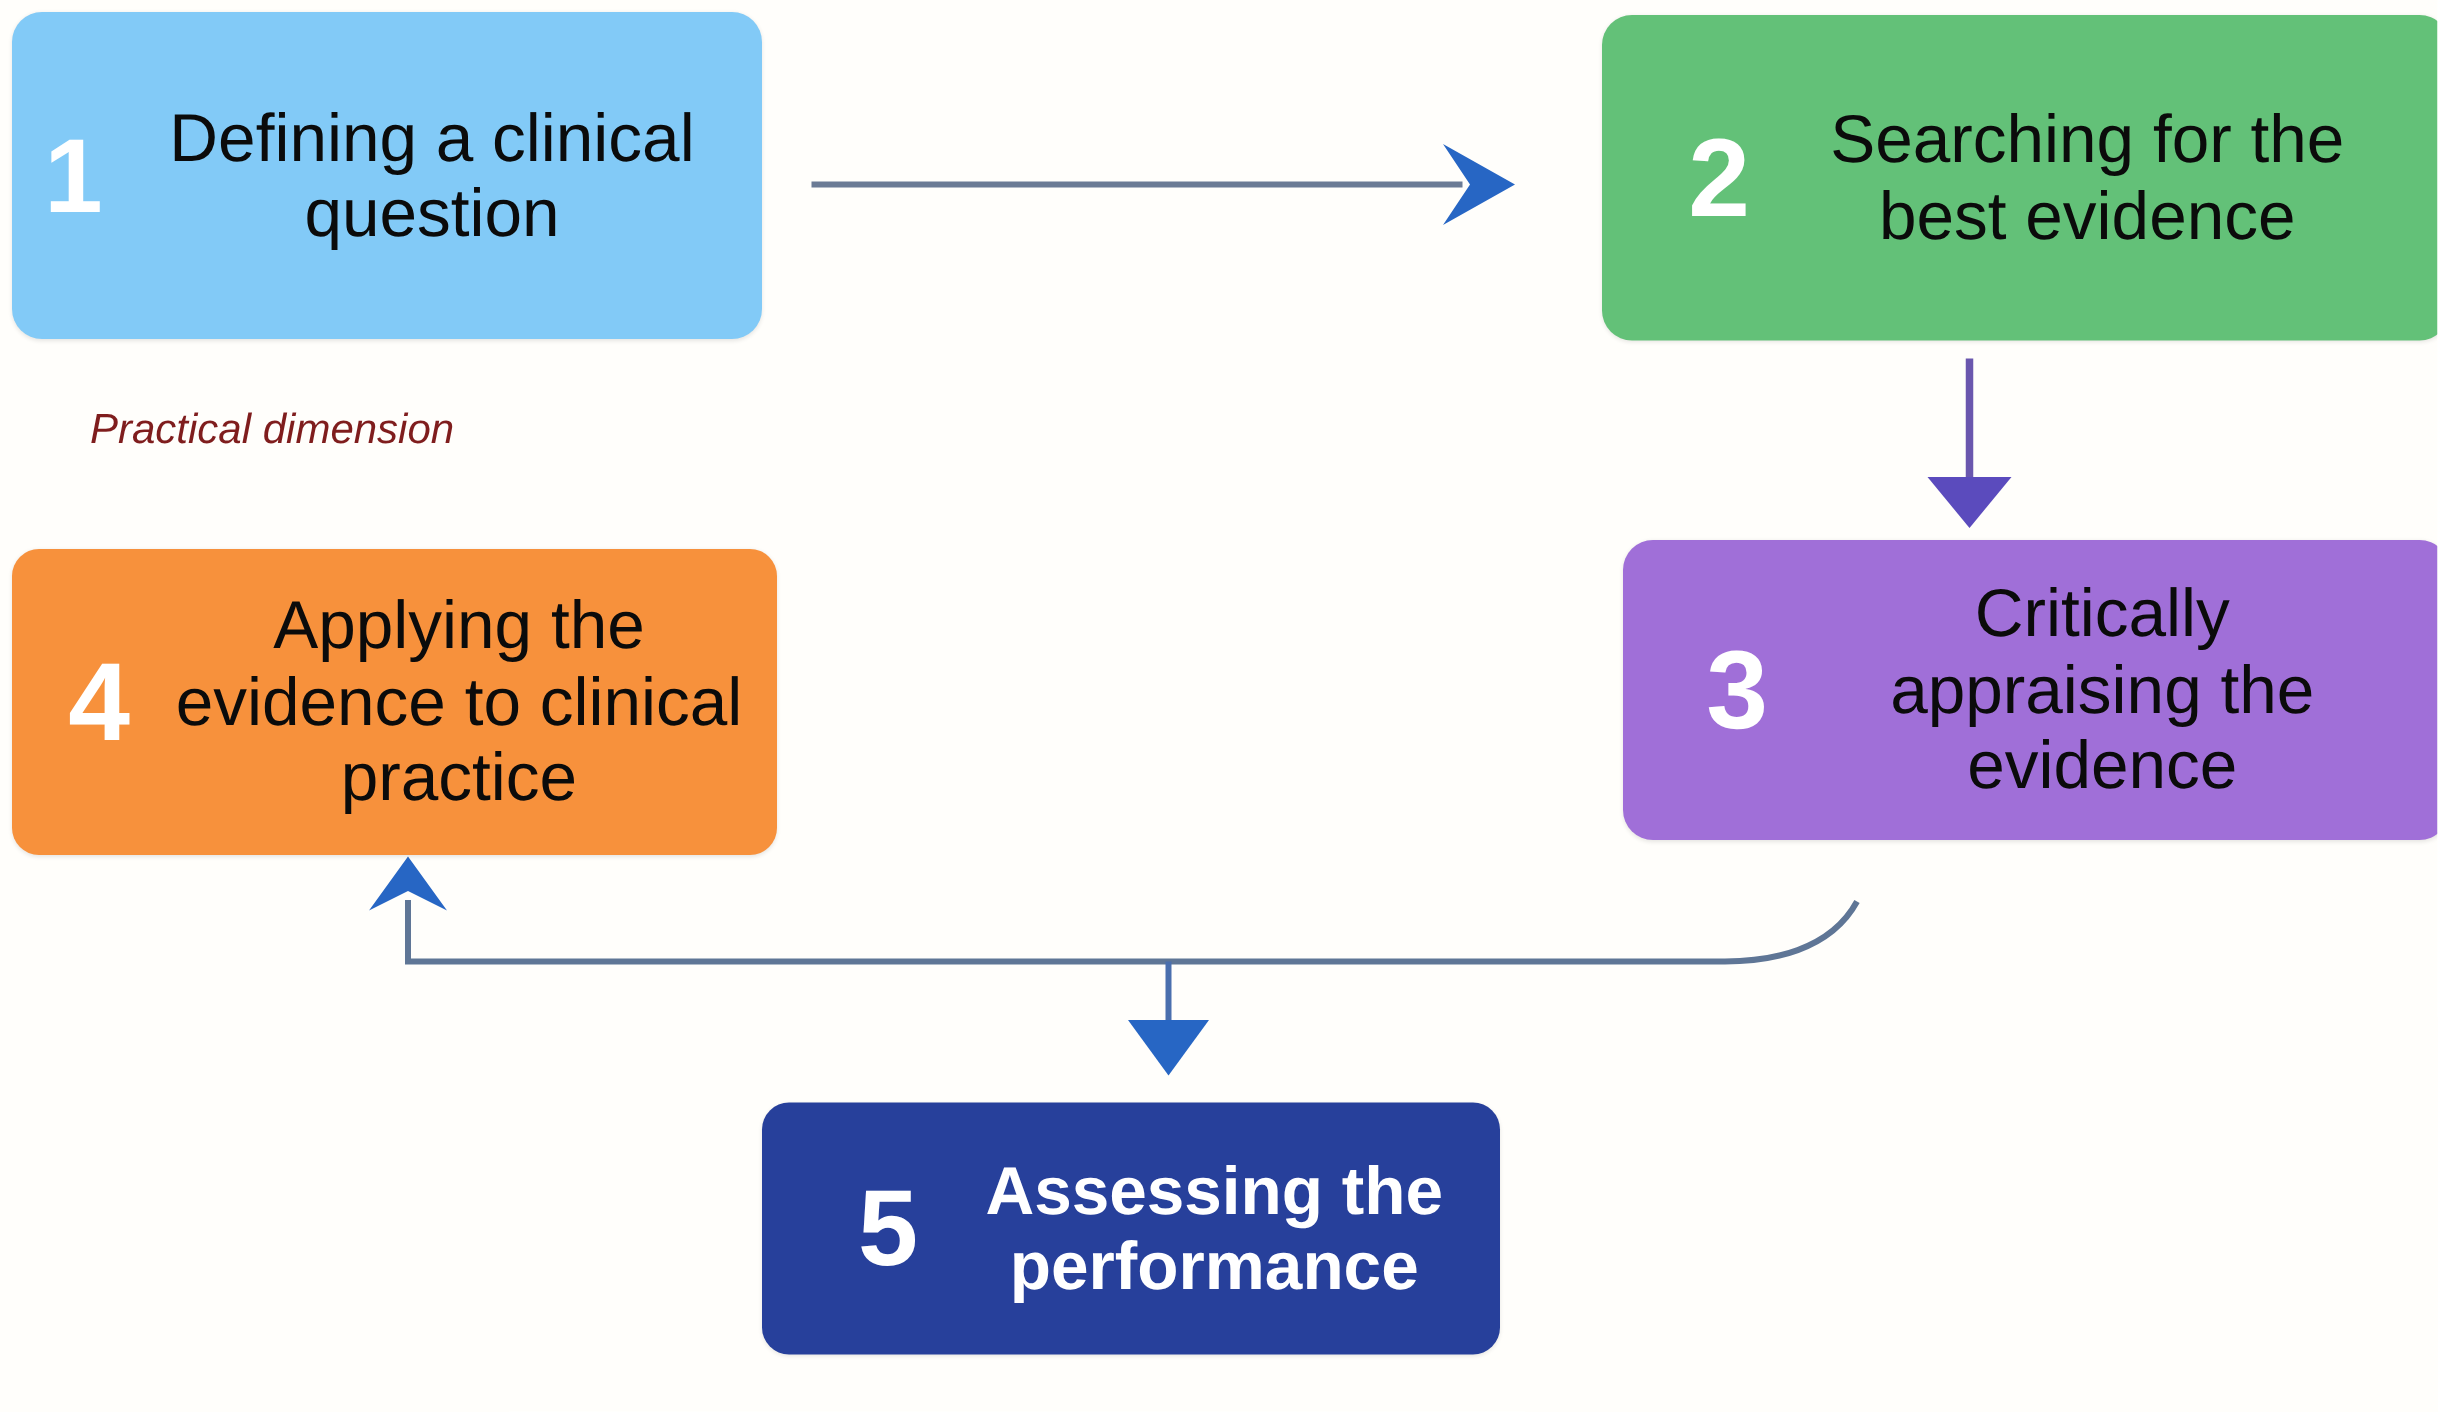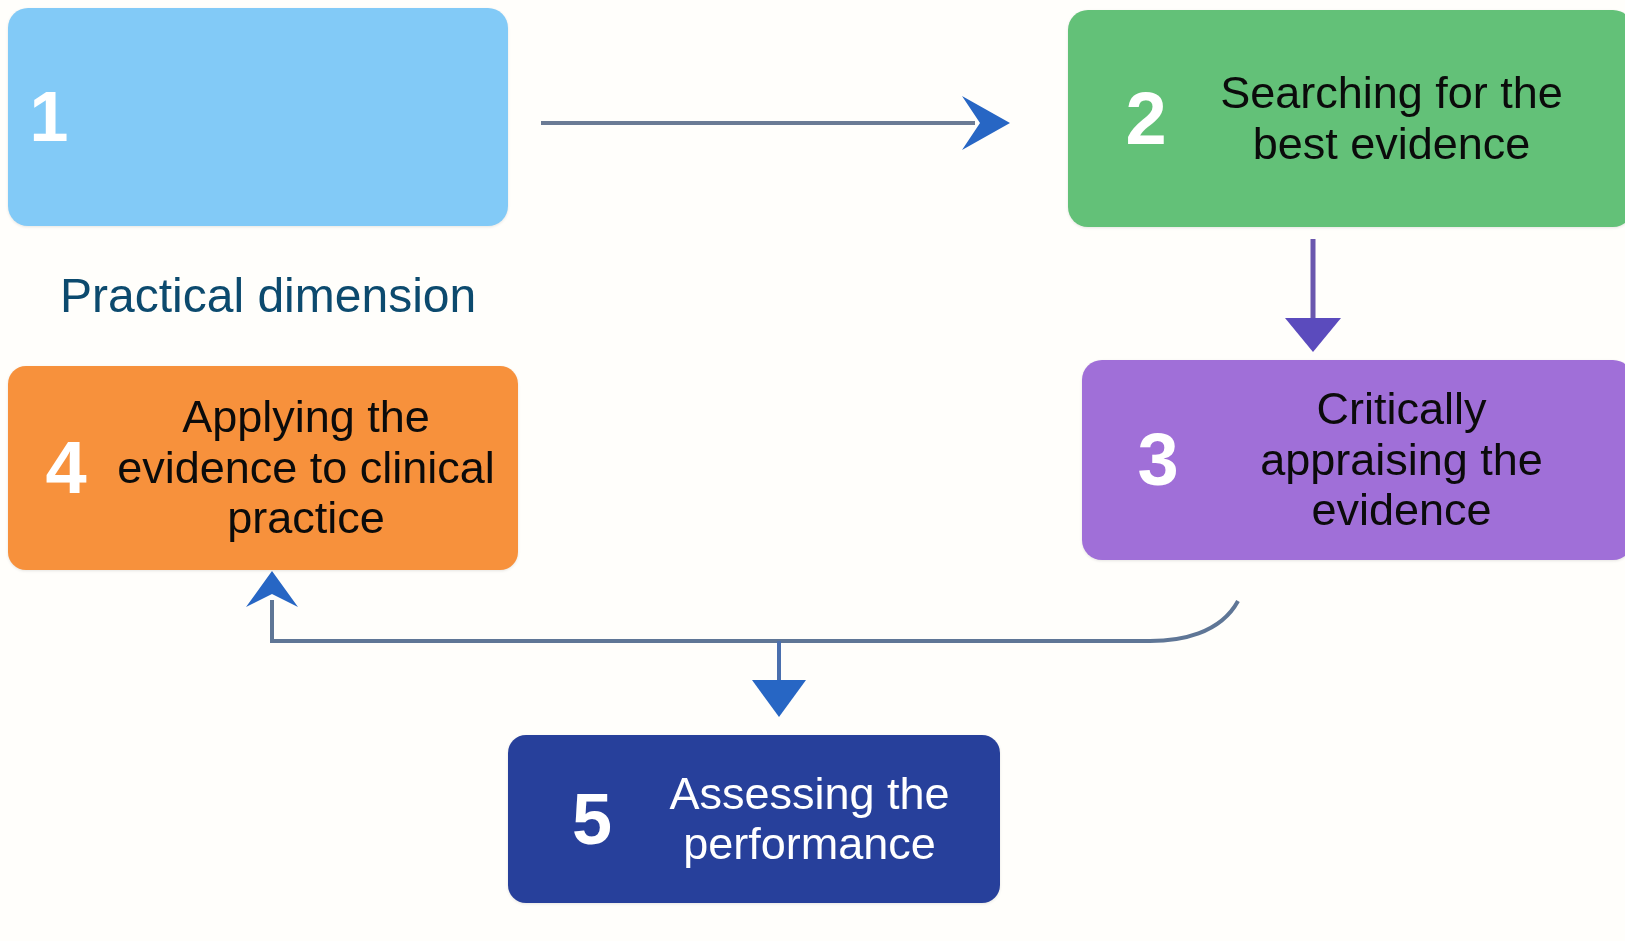--- a/index.html
+++ b/index.html
@@ -57,29 +57,30 @@
   #box-3 { background: #a06fd8; border-radius: 20px; }
   #box-3 .step-num   { width: 96px; font-size: 74px; padding-left: 28px; }
   #box-3 .step-label { font-size: 45px; color: #0b0b0b; padding-right: 42px; }
 
   #box-4 { left: 8px;    top: 366px; width: 510px; height: 204px; background: #f7913c; border-radius: 18px; }
   #box-4 .step-num   { width: 84px; font-size: 74px; padding-left: 16px; }
   #box-4 .step-label { font-size: 45px; color: #0b0b0b; padding-right: 20px; }
 
   #box-5 { left: 508px;  top: 735px; width: 492px; height: 168px; background: #27409b; border-radius: 18px; }
   #box-5 .step-num   { width: 92px; font-size: 72px; padding-left: 38px; }
-  #box-5 .step-label { font-size: 45px; color: #ffffff; padding-right: 25px; }
+  #box-5 .step-label { font-size: 45px; color: #ffffff; padding-right: 25px; font-weight: bold; }
 
   
   .dim-caption {
     position: absolute;
-    font-size: 48px;
-    color: #0c4a6e;
+    font-size: 28px;
+    color: #7f1d1d;
     white-space: nowrap;
     line-height: 1;
+    font-style: italic;
   }
   #caption-practical   { left: 60px;  top: 272px; }
   #caption-theoretical { left: 838px; top: 272px; }
 
   
   #connectors {
     position: absolute;
     left: 0;
     top: 0;
     width: 1625px;
@@ -110,20 +111,21 @@
     </g>
 
     <g>
       <line x1="779" y1="641" x2="779" y2="700" stroke="#4a6fae" stroke-width="4"></line>
       <path d="M 752 680 L 806 680 L 779 717 Z" fill="#2766c4"></path>
     </g>
   </svg>
 
   <div class="step-box" id="box-1" style="background: rgb(130, 202, 247);">
     <div class="step-num" style="color: rgb(255, 255, 255);">1</div>
+    <div class="step-label" style="color: rgb(11, 11, 11);">Defining a clinical question</div>
   </div>
 
   <div class="step-box" id="box-2" style="background: rgb(99, 193, 120);">
     <div class="step-num" style="color: rgb(255, 255, 255);">2</div>
     <div class="step-label" style="color: rgb(11, 11, 11);">Searching for the best evidence</div>
   </div>
 
   <div class="step-box" id="box-3" style="background: rgb(160, 111, 216);">
     <div class="step-num" style="color: rgb(255, 255, 255);">3</div>
     <div class="step-label" style="color: rgb(11, 11, 11);">Critically appraising the evidence</div>

